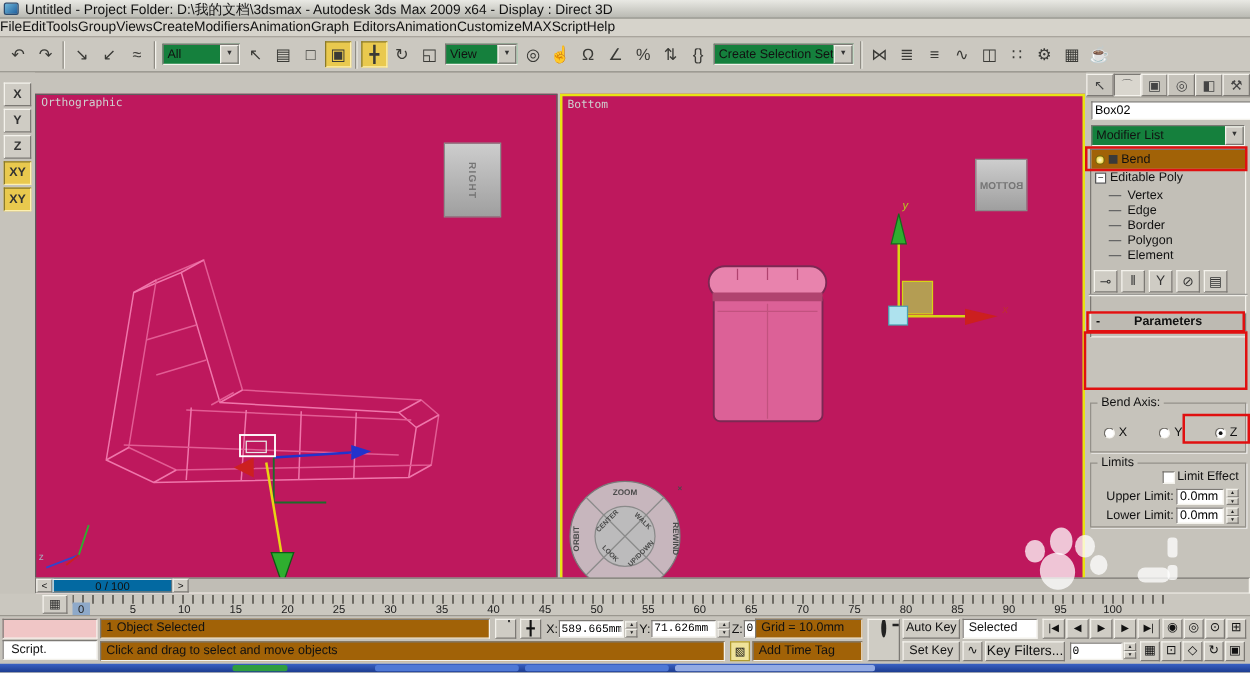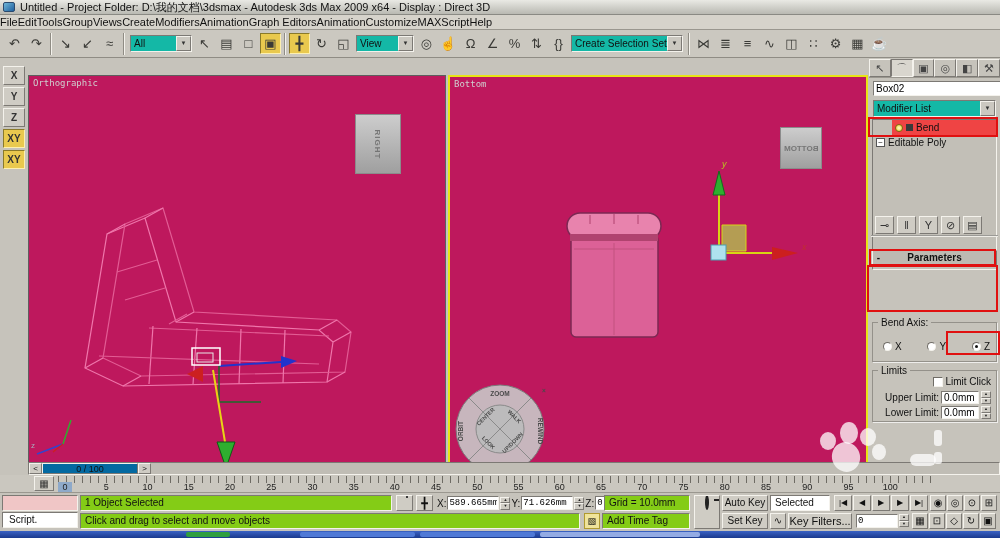--- a/index.html
+++ b/index.html
@@ -17,21 +17,21 @@
   .mitem{padding:0 0;font-size:11px;cursor:default;}
 
   
   .toolbar{position:absolute;left:0;top:30px;width:1000px;height:28px;background:#cbc8c0;
     border-bottom:1px solid #8f8c84;display:flex;align-items:center;padding-left:4px;}
   .tgroup{display:flex;align-items:center;gap:1px;}
   .ticon{width:21px;height:21px;display:inline-flex;align-items:center;justify-content:center;
     font-size:13px;color:#3a3a36;cursor:default;}
   .ticon.active{background:#e9c94e;border:1px solid;border-color:#8a7a2a #fdf0b0 #fdf0b0 #8a7a2a;}
   .sep{width:2px;height:22px;margin:0 3px;border-left:1px solid #8f8c84;border-right:1px solid #f4f2ec;}
-  .dd{height:17px;background:#14b8a6;border:1px solid;border-color:#7c7974 #f4f2ec #f4f2ec #7c7974;
+  .dd{height:17px;background:#15803d;border:1px solid;border-color:#7c7974 #f4f2ec #f4f2ec #7c7974;
     display:flex;align-items:center;font-size:10px;padding-left:3px;}
   .dd::after{content:"▼";font-size:6px;margin-left:auto;width:13px;height:13px;line-height:13px;text-align:center;
     background:#cbc8c0;border:1px solid;border-color:#f4f2ec #7c7974 #7c7974 #f4f2ec;color:#333;}
   .dd-all{width:62px;margin:0 2px;}
   .dd-view{width:58px;margin:0 2px;}
   .dd-selset{width:112px;margin:0 2px;}
 
   
   .axisbar{position:absolute;left:0;top:58px;width:28px;height:404px;background:#c6c3bb;padding-top:6px;}
   .abtn{width:22px;height:19px;margin:2px auto;background:#cfccc4;border:1px solid;
@@ -60,21 +60,21 @@
   .cptab{flex:1;height:18px;margin-top:1px;display:flex;align-items:center;justify-content:center;
     font-size:11px;color:#444;background:#c6c3bb;border:1px solid;border-color:#f4f2ec #7c7974 #7c7974 #f4f2ec;}
   .cptab.active{background:#d9d6ce;border-color:#7c7974 #f4f2ec #f4f2ec #7c7974;}
   .namerow{position:absolute;top:23px;left:4px;width:123px;height:16px;display:flex;gap:3px;}
   .namefield{flex:1;height:15px;background:#fff;border:1px solid;border-color:#7c7974 #f4f2ec #f4f2ec #7c7974;
     font-size:10px;padding:1px 2px;font-family:"Liberation Sans",sans-serif;}
   .modlist{position:absolute;top:42px;left:4px;width:123px;}
   .stack{position:absolute;top:61px;left:3px;width:125px;height:151px;background:#c2bfb7;
     border:1px solid;border-color:#7c7974 #f4f2ec #f4f2ec #7c7974;overflow:hidden;}
   .srow{height:15px;display:flex;align-items:center;gap:3px;padding-left:3px;font-size:10px;}
-  .srow.sel{background:#ef4444;margin-left:19px;}
+  .srow.sel{background:#a16207;}
   .bulb{width:8px;height:8px;border-radius:50%;background:radial-gradient(#fffbd0,#e8c616);border:1px solid #7a6a10;}
   .modicon{width:7px;height:7px;background:#3a3a3a;}
   .expbox{width:9px;height:9px;background:#fff;border:1px solid #555;font-size:8px;line-height:7px;text-align:center;color:#222;}
   .srow.child{height:12px;padding-left:14px;}
   .tree{width:10px;border-top:1px solid #666;margin-right:2px;}
   .stacktools{position:absolute;top:157px;left:2px;width:127px;height:22px;display:flex;align-items:center;gap:3px;
     border-bottom:2px groove #efede7;padding-left:4px;}
   .stool{width:19px;height:18px;display:flex;align-items:center;justify-content:center;font-size:11px;color:#333;
     background:#cfccc4;border:1px solid;border-color:#f4f2ec #7c7974 #7c7974 #f4f2ec;}
   .rollhdr{position:absolute;top:192px;left:3px;width:125px;height:15px;background:#bdbab2;
@@ -112,21 +112,21 @@
   .minicurve{position:absolute;left:34px;top:1px;width:20px;height:15px;background:#cfccc4;
     border:1px solid;border-color:#f4f2ec #7c7974 #7c7974 #f4f2ec;font-size:10px;text-align:center;line-height:13px;color:#333;}
   .ticks{position:absolute;left:58px;top:1px;width:877px;height:7px;
     background:repeating-linear-gradient(90deg,#6e6b64 0,#6e6b64 1px,transparent 1px,transparent 8px);}
   .rlabels{position:absolute;left:58px;top:7px;width:840px;display:flex;justify-content:space-between;}
   .rlab{min-width:14px;text-align:center;font-size:9px;color:#222;}
   .rlab:first-child{background:#8ea9c9;}
 
   
   .statusbar{position:absolute;left:0;top:494px;width:1000px;height:38px;background:#c6c3bb;font-size:10px;}
-  .sfield{position:absolute;height:16px;background:#84cc16;border:1px solid;
+  .sfield{position:absolute;height:16px;background:#a16207;border:1px solid;
     border-color:#7c7974 #f4f2ec #f4f2ec #7c7974;padding:1px 4px;line-height:12px;white-space:nowrap;overflow:hidden;}
   .sbtn{position:absolute;height:16px;background:#cfccc4;border:1px solid;
     border-color:#f4f2ec #7c7974 #7c7974 #f4f2ec;text-align:center;line-height:14px;white-space:nowrap;overflow:hidden;}
   .swhite{background:#fff;}
   .coordwrap{position:absolute;display:flex;align-items:center;gap:1px;height:16px;}
   .coordinput{width:52px;height:14px;background:#fff;border:1px solid;border-color:#7c7974 #f4f2ec #f4f2ec #7c7974;
     font-size:9px;padding:0 1px;font-family:Liberation Mono, monospace;}
   .minilisten-pink{position:absolute;left:2px;top:1px;width:76px;height:16px;background:#f0c6c6;
     border:1px solid;border-color:#7c7974 #f4f2ec #f4f2ec #7c7974;}
   .minilisten-white{position:absolute;left:2px;top:18px;width:76px;height:16px;background:#fff;
@@ -368,20 +368,43 @@
     <div class="stack">
       <div class="srow sel">
         <span class="bulb"></span>
         <span class="modicon"></span>
         <span>Bend</span>
       </div>
       <div class="srow">
         <span class="expbox">−</span>
         <span>Editable Poly</span>
       </div>
+      <div>
+
+      <div class="srow child">
+          <span class="tree"></span>
+          <span>Vertex</span>
+        </div>
+          <div class="srow child">
+          <span class="tree"></span>
+          <span>Edge</span>
+        </div>
+          <div class="srow child">
+          <span class="tree"></span>
+          <span>Border</span>
+        </div>
+          <div class="srow child">
+          <span class="tree"></span>
+          <span>Polygon</span>
+        </div>
+          <div class="srow child">
+          <span class="tree"></span>
+          <span>Element</span>
+        </div>
+        </div>
     </div>
     <div class="stacktools">
 
     <span class="stool">⊸</span>
         <span class="stool">‖</span>
         <span class="stool">Y</span>
         <span class="stool">⊘</span>
         <span class="stool">▤</span>
       </div>
     <div class="rollhdr">
@@ -402,21 +425,21 @@
         <span class="axopt">
             <span class="radio checked"></span>
             <span>Z</span>
           </span>
       </div>
     </div>
     <div class="grp g-limits">
       <span class="legend">Limits</span>
       <div class="prow" style="top:5px">
         <span class="chk"></span>
-        <span>Limit Click</span>
+        <span>Limit Effect</span>
       </div>
       <div class="prow" style="top:20px">
         <span class="plabel">Upper Limit:</span>
         <input class="pinput" style="width: 38px;" readonly="" value="0.0mm">
         <span class="spin">
             <i class="up"></i>
             <i class="dn"></i>
           </span>
       </div>
       <div class="prow" style="top:35px">

